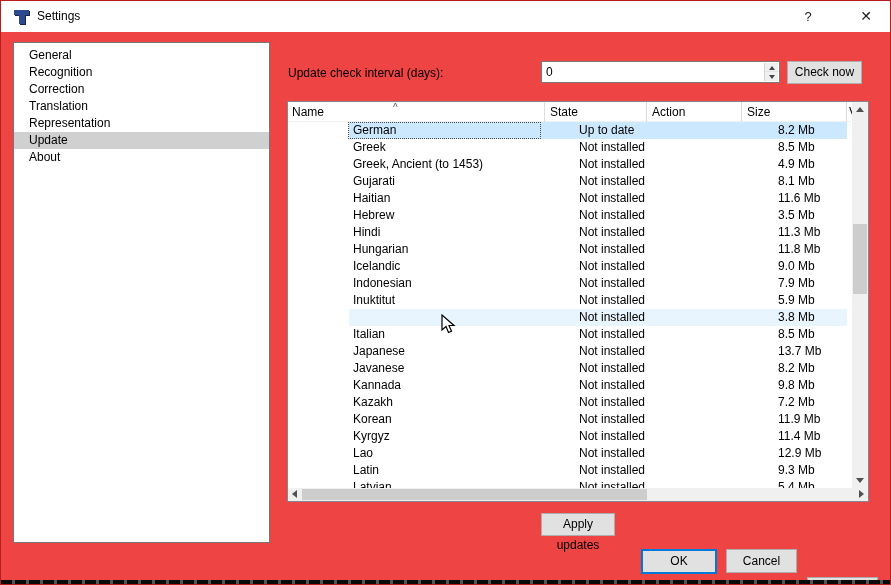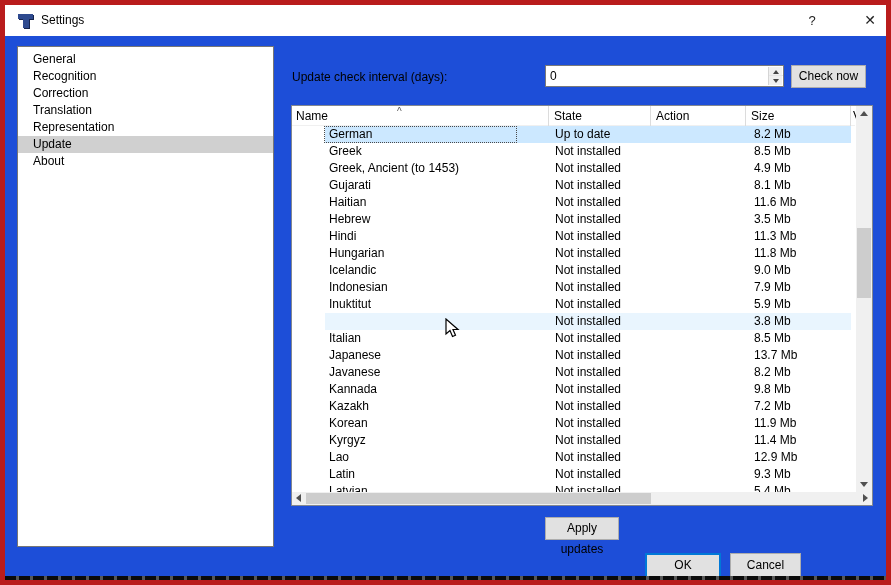--- a/index.html
+++ b/index.html
@@ -1,19 +1,19 @@
 <!DOCTYPE html>
 <html><head>
 <meta charset="utf-8">
 <style>
   * { margin:0; padding:0; box-sizing:border-box; }
   html,body { width:891px; height:585px; background:#888; }
   body { font-family:"Liberation Sans", sans-serif; font-size:12px; color:#000; }
-  .window { position:relative; width:891px; height:585px; background:#1d4ed8;
-            border:5px solid #b91c1c; overflow:hidden; }
+  .window { position:relative; width:891px; height:585px; background:#ef4444;
+            border:1px solid #b91c1c; overflow:hidden; }
 
   
   .titlebar { position:absolute; top:0; left:0; right:0; height:31px; background:#fff; }
   .app-icon { position:absolute; left:13px; top:8px; width:16px; height:16px; }
   .app-icon .t-top { position:absolute; left:0; top:1px; width:15px; height:5px; background:#2e4a8f; box-shadow:1px 1px 0 #16244d; }
   .app-icon .t-stem{ position:absolute; left:5px; top:5px; width:6px; height:10px; background:#2e4a8f; box-shadow:1px 1px 0 #16244d; }
   .title-text { position:absolute; left:36px; top:0; height:31px; line-height:31px; }
   .cap-btn { position:absolute; top:0; height:31px; width:34px; text-align:center; line-height:31px;
              font-size:13px; color:#222; cursor:default; }
   .help-btn { left:790px; }
@@ -50,21 +50,21 @@
            border-bottom:1px solid #f0f0f0; }
   .hcell { position:absolute; top:0; height:20px; line-height:20px; padding-left:5px;
            border-right:1px solid #dcdcdc; overflow:hidden; white-space:nowrap; }
   .h-name   { left:0;     width:257px; padding-left:4px; }
   .h-state  { left:257px; width:102px; }
   .h-action { left:359px; width:95px;  }
   .h-size   { left:454px; width:105px; }
   .h-partial{ left:559px; width:5px; border-right:none; padding-left:2px; }
   .sort-caret { position:absolute; left:105px; top:-4px; font-size:10px; color:#555; }
 
-  .tbody { position:absolute; left:0; top:20px; width:559px; height:367px; overflow:hidden; }
+  .tbody { position:absolute; left:0; top:20px; width:559px; height:367px; overflow:hidden;padding-left:28px; }
   .trow { position:relative; height:17px; line-height:17px; }
   .trow .hl { display:none; position:absolute; left:33px; right:0; top:0; bottom:0; }
   .trow.selected .hl { display:block; background:#cce8ff; }
   .trow.hover .hl    { display:block; background:#e9f5fe; }
   .trow .focus-rect { display:none; position:absolute; left:32px; top:0; width:193px; height:17px;
                       border:1px dotted #4a4a4a; }
   .trow.selected .focus-rect { display:block; }
   .cell { position:absolute; top:0; height:17px; white-space:nowrap; overflow:hidden; }
   .cname  { left:37px;  width:218px; }
   .cstate { left:263px; width:95px; }
@@ -82,21 +82,21 @@
   .arr-left  { left:4px; top:2px;  border-top:4px solid transparent; border-bottom:4px solid transparent; border-right:5px solid #505050; }
   .arr-right { left:5px; top:2px;  border-top:4px solid transparent; border-bottom:4px solid transparent; border-left:5px solid #505050; }
 
   
   .hscroll { position:absolute; left:0; top:386px; width:580px; height:13px; background:#f0f0f0; }
   .h-left, .h-right { position:absolute; top:0; width:14px; height:13px; }
   .h-left { left:0; } .h-right { right:0; }
   .h-thumb { position:absolute; left:14px; top:1px; width:345px; height:11px; background:#cdcdcd; }
 
   
-  .ok-btn     { position:absolute; left:640px; top:548px; width:76px; height:36px; line-height:20px; border:2px solid #0078d7; }
+  .ok-btn     { position:absolute; left:640px; top:548px; width:76px; height:25px; line-height:20px; border:2px solid #0078d7; }
   .cancel-btn { position:absolute; left:725px; top:548px; width:71px; height:24px; line-height:22px; }
   .apply-btn  { position:absolute; left:806px; top:548px; width:71px; height:24px; line-height:22px;margin-top:28px; }
 
   .bottom-edge { position:absolute; left:0; bottom:0; width:100%; height:4px;
                  background:repeating-linear-gradient(90deg,#0a0a0a 0 11px,#555 11px 14px); }
 
   .cursor { position:absolute; left:440px; top:313px; width:17px; height:22px; pointer-events:none; }
 </style>
 </head>
 <body>

